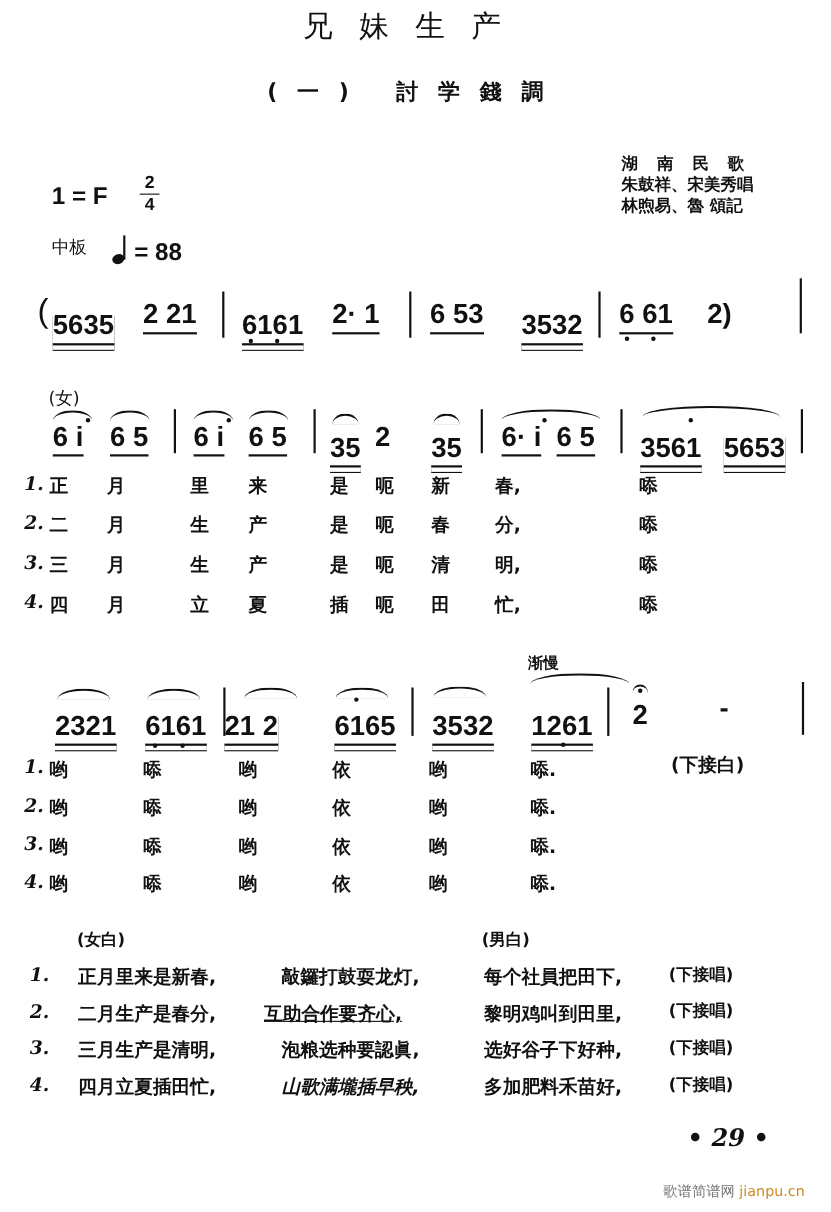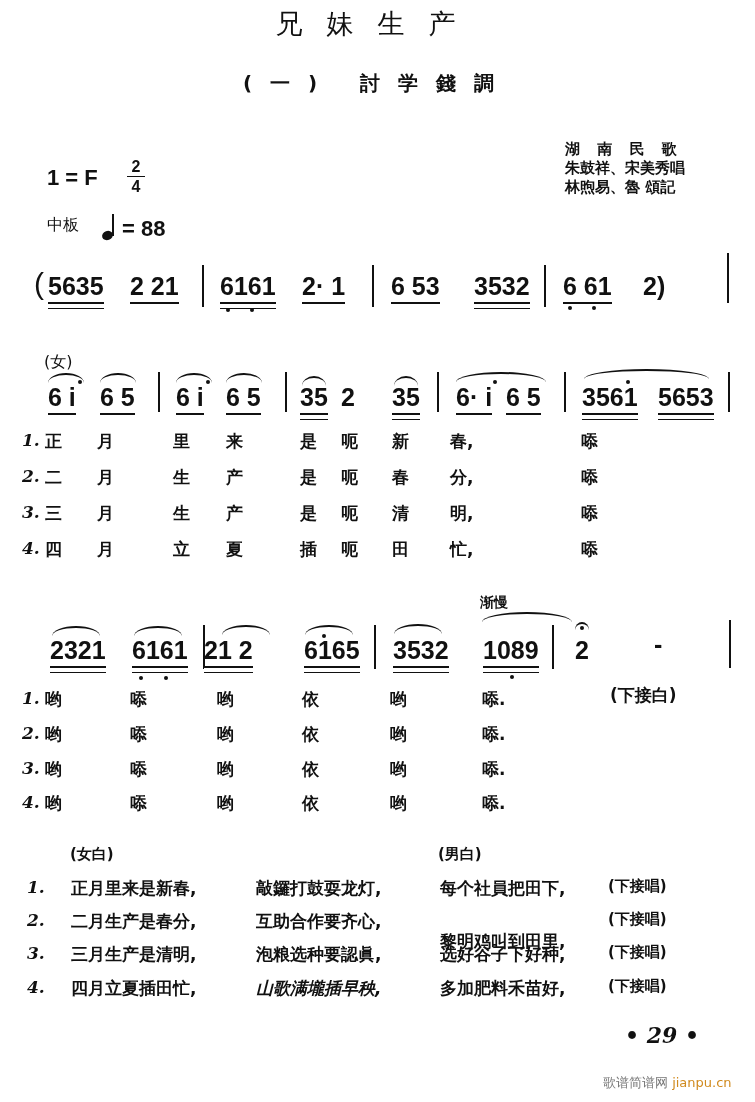--- a/index.html
+++ b/index.html
@@ -12,21 +12,21 @@
   .credits div { white-space: nowrap; }
   .key { left: 47px; top: 165px; font-size: 22px; font-weight: bold; font-family: "Liberation Sans", sans-serif; }
   .timesig { left: 127px; top: 158px; font-size: 16px; font-weight: bold; font-family: "Liberation Sans", sans-serif; text-align: center; width: 18px; line-height: 17px; }
   .timesig .line { border-top: 1.5px solid #111; margin: 1px 0; }
   .tempo { left: 47px; top: 215px; font-size: 16px; font-family: "DejaVu Sans", sans-serif; }
   .tempo-val { left: 100px; top: 216px; font-size: 22px; font-weight: bold; font-family: "Liberation Sans", sans-serif; }
   .qnote { display: inline-block; width: 11px; height: 9px; background: #111; border-radius: 50%; transform: rotate(-20deg); position: relative; top: 2px; }
   .qstem { position: absolute; width: 2px; height: 22px; background: #111; }
   .note { font-family: "Liberation Sans", sans-serif; font-weight: bold; font-size: 25px; white-space: nowrap; }
   .ul1 { border-bottom: 2px solid #111; padding-bottom: 1px; }
-  .ul2 { border-bottom: 2px solid #111; box-shadow: 0 4px 0 -0px #fff, 0 5px 0 0 #111; padding-bottom: 1px; }
+  .ul2 { border-bottom: 2px solid #111; box-shadow: 0 4px 0 -0px #fff, 0 5px 0 0 #111; padding-bottom: 1px; margin-top: 10px; }
   .bar { width: 2px; background: #111; }
   .dot { width: 4px; height: 4px; border-radius: 50%; background: #111; }
   .slur { border-top: 2px solid #111; border-radius: 50% 50% 0 0 / 100% 100% 0 0; height: 8px; }
   .lyric { font-family: "DejaVu Sans", sans-serif; font-size: 17px; font-weight: bold; }
   .num { font-family: "DejaVu Serif", serif; font-style: italic; font-weight: bold; font-size: 17px; }
   .speech { font-family: "DejaVu Sans", sans-serif; font-size: 17px; font-weight: bold; white-space: nowrap; }
   .pagenum { left: 625px; top: 1022px; font-family: "DejaVu Serif", serif; font-style: italic; font-weight: bold; font-size: 22px; }
   .watermark { left: 603px; top: 1074px; font-family: "DejaVu Sans", sans-serif; font-size: 13px; color: #777; }
   .watermark .site { color: #d08a1e; }
 </style>
@@ -168,21 +168,21 @@
   <div class="abs bar" style="left:203px;top:625px;height:44px;"></div>
   <div class="abs slur" style="left:222px;top:625px;width:48px;"></div>
   <div class="abs note ul2" style="left:204px;top:636px;">21 2</div>
   <div class="abs slur" style="left:305px;top:625px;width:48px;"></div>
   <div class="abs note ul2" style="left:304px;top:636px;">6165</div>
   <div class="abs dot" style="left:322px;top:634px;"></div>
   <div class="abs bar" style="left:374px;top:625px;height:44px;"></div>
   <div class="abs slur" style="left:394px;top:624px;width:48px;"></div>
   <div class="abs note ul2" style="left:393px;top:636px;">3532</div>
   <div class="abs slur" style="left:482px;top:612px;width:90px;border-top-width:2px;"></div>
-  <div class="abs note ul2" style="left:483px;top:636px;">1089</div>
+  <div class="abs note ul2" style="left:483px;top:636px;">1261</div>
   <div class="abs dot" style="left:510px;top:675px;"></div>
   <div class="abs bar" style="left:552px;top:625px;height:44px;"></div>
   <div class="abs" style="left:575px;top:622px;width:16px;height:10px;">
     <div class="slur" style="width:14px;height:6px;"></div>
     <div class="dot" style="position:absolute;left:5px;top:4px;"></div>
   </div>
   <div class="abs note" style="left:575px;top:636px;">2</div>
   <div class="abs note" style="left:654px;top:630px;">-</div>
   <div class="abs bar" style="left:729px;top:620px;height:48px;"></div>
 
@@ -235,22 +235,22 @@
   <div>
     <span class="abs num" style="left:27px;top:877px;">1.</span>
     <span class="abs speech" style="left:71px;top:877px;">正月里来是新春,</span>
     <span class="abs speech" style="left:256px;top:877px;">敲鑼打鼓耍龙灯,</span>
     <span class="abs speech" style="left:440px;top:877px;">每个社員把田下,</span>
     <span class="abs speech" style="left:608px;top:877px;font-size:15px;">(下接唱)</span>
   </div>
   <div>
     <span class="abs num" style="left:27px;top:910px;">2.</span>
     <span class="abs speech" style="left:71px;top:910px;">二月生产是春分,</span>
-    <span class="abs speech" style="left:256px;top:910px;">互助合作要齐心,</span>
-    <span class="abs speech" style="left:440px;top:930px;">黎明鸡叫到田里,</span>
+    <span class="abs speech" style="left:240px;top:910px;text-decoration:underline;">互助合作要齐心,</span>
+    <span class="abs speech" style="left:440px;top:910px;">黎明鸡叫到田里,</span>
     <span class="abs speech" style="left:608px;top:910px;font-size:15px;">(下接唱)</span>
   </div>
   <div>
     <span class="abs num" style="left:27px;top:943px;">3.</span>
     <span class="abs speech" style="left:71px;top:943px;">三月生产是清明,</span>
     <span class="abs speech" style="left:256px;top:943px;">泡粮选种要認眞,</span>
     <span class="abs speech" style="left:440px;top:943px;">选好谷子下好种,</span>
     <span class="abs speech" style="left:608px;top:943px;font-size:15px;">(下接唱)</span>
   </div>
   <div>

